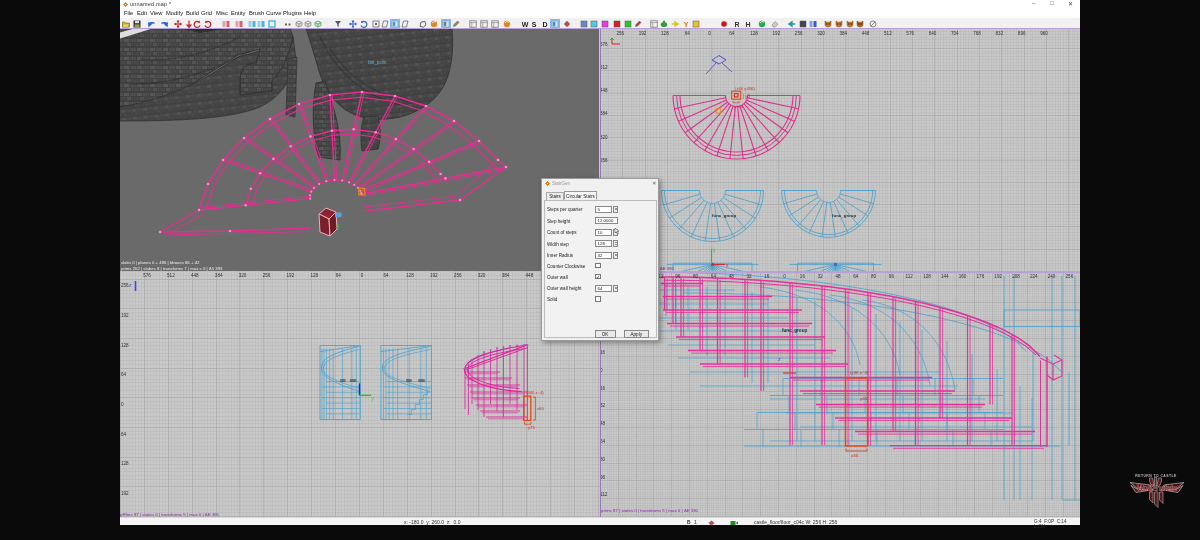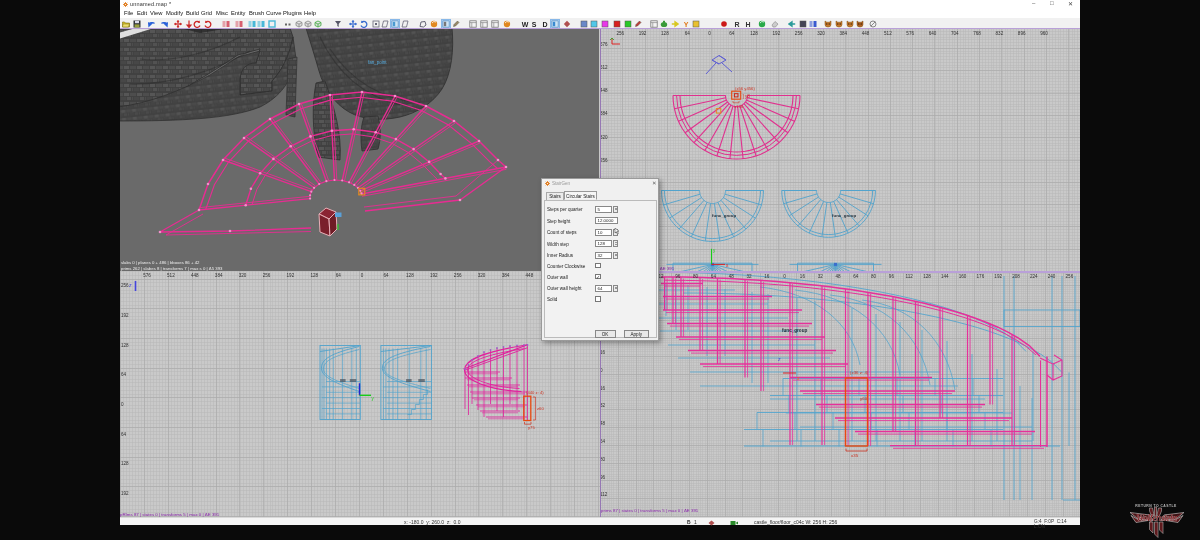--- a/index.html
+++ b/index.html
@@ -45,21 +45,21 @@
 .ptext { position:absolute; font-size:4.4px; color:#8822aa; white-space:nowrap; z-index:4; }
 #status { position:absolute; left:0; top:517px; width:960px; height:8px; background:#f4f4f4; border-top:1px solid #d8d8d8; font-size:5px; color:#333; }
 #dlg { position:absolute; left:541px; top:178px; width:118px; height:163px; background:#f0f0f0; border:1px solid #9a9a9a; box-shadow:2px 2px 5px rgba(0,0,0,0.35); z-index:20; font-size:4.6px; color:#222; }
 #dlg .lbl { position:absolute; left:5px; white-space:nowrap; }
 #dlg .fld { position:absolute; left:53px; width:17px; height:7px; background:#fff; border:0.6px solid #888; font-size:4.4px; padding-left:1.5px; line-height:6px; }
 #dlg .sp { position:absolute; left:70.5px; width:5px; height:7px; background:#ececec; border:0.6px solid #888; }
 #dlg .sp:before { content:""; position:absolute; left:1.2px; top:1.2px; border-left:1.2px solid transparent; border-right:1.2px solid transparent; border-bottom:1.6px solid #444; }
 #dlg .sp:after { content:""; position:absolute; left:1.2px; bottom:1.2px; border-left:1.2px solid transparent; border-right:1.2px solid transparent; border-top:1.6px solid #444; }
 #dlg .cb { position:absolute; left:53px; width:5.5px; height:5.5px; background:#fff; border:0.6px solid #777; font-size:5px; line-height:5px; color:#333; }
 #dlg .btn { position:absolute; background:#e9e9e9; border:0.6px solid #888; text-align:center; font-size:4.6px; height:8px; line-height:7px; }
-#logo { position:absolute; left:1128px; top:501px; width:58px; height:38px; }
+#logo { position:absolute; left:1128px; top:471px; width:58px; height:38px; }
 </style></head>
 <body>
 <div id="win">
   <div id="title">
     <svg id="gear" viewBox="0 0 10 10">
         <circle cx="5" cy="5" r="3" fill="#e07818"></circle>
         <g stroke="#e07818" stroke-width="1.6">
     <line x1="5" y1="0" x2="5" y2="10"></line>
           <line x1="0" y1="5" x2="10" y2="5"></line>
           <line x1="1.5" y1="1.5" x2="8.5" y2="8.5"></line>

